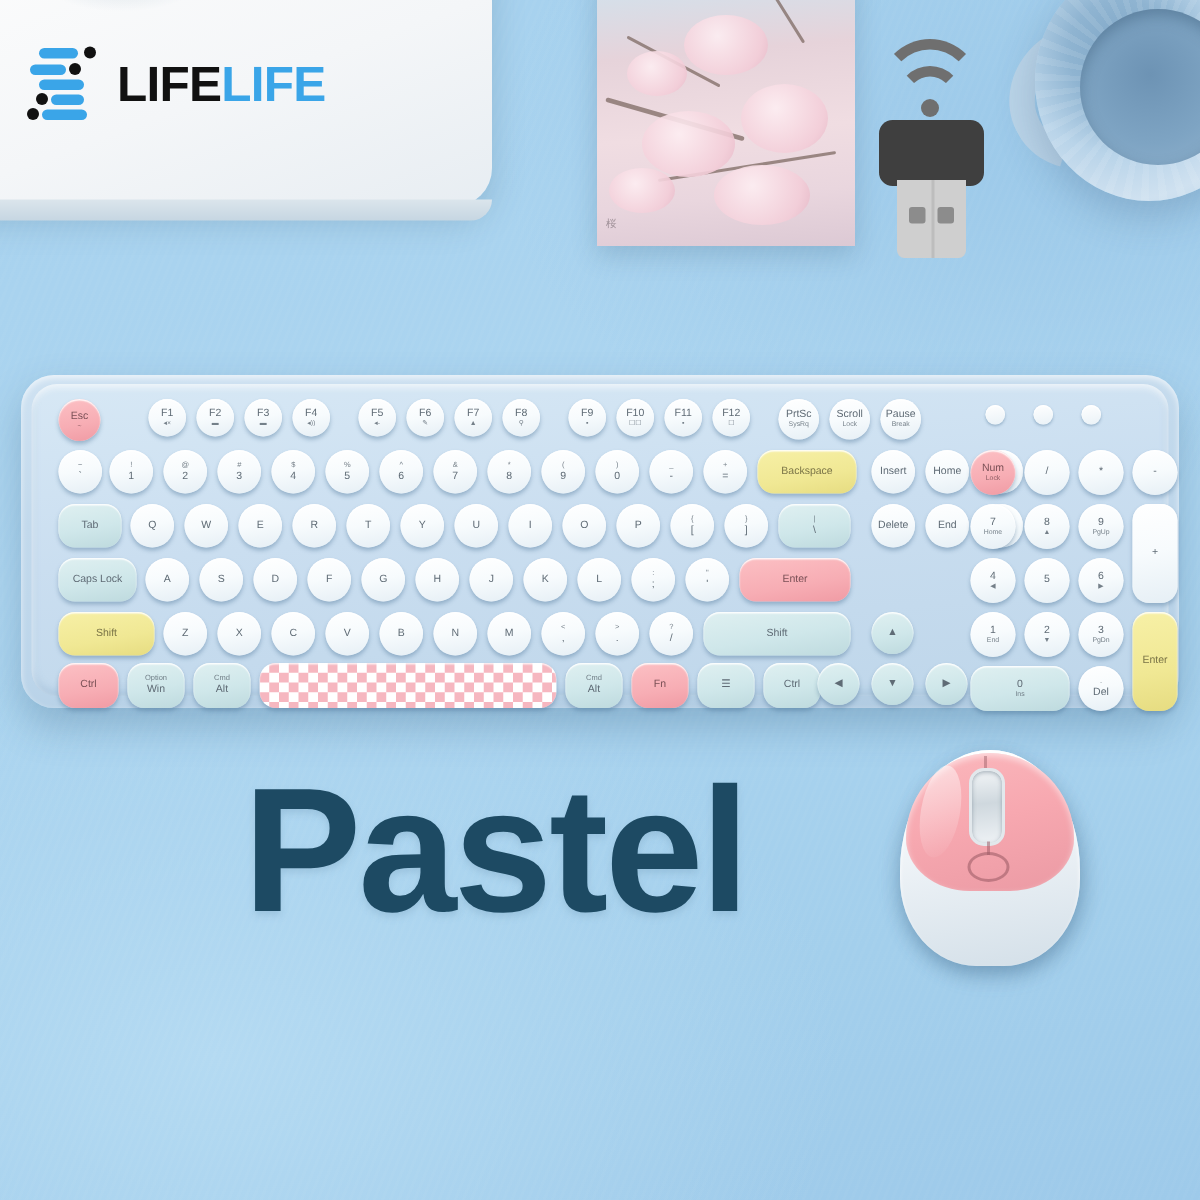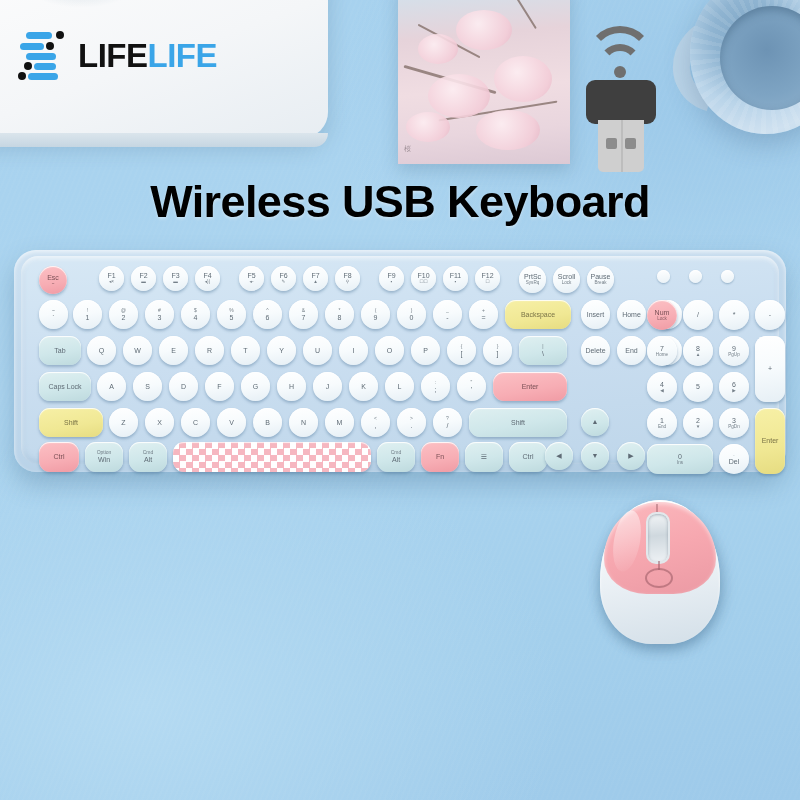--- a/index.html
+++ b/index.html
@@ -251,21 +251,20 @@
       <div class="wifi-arc" style="top:20px;width:30px;height:30px;"></div>
       <div class="wifi-dot"></div>
     </div>
     <div class="usb-cap"></div>
     <div class="usb-metal">
       <div class="usb-pin" style="left:8px;"></div>
       <div class="usb-pin" style="right:8px;"></div>
     </div>
   </div>
 
-  <div class="headline">Wireless USB Keyboard</div>
 
   <div class="kb">
     <div class="kb-inner">
       <div class="led" style="left:636px;top:14px;"></div>
       <div class="led" style="left:668px;top:14px;"></div>
       <div class="led" style="left:700px;top:14px;"></div>
       <div id="keys">
           <div class="key pink" style="left: 18px; top: 10px; width: 28px; height: 28px;">
             <span>Esc</span>
             <span class="sub">~</span>
@@ -635,15 +634,16 @@
     <div class="mouse-shadow"></div>
     <div class="mouse-base"></div>
     <div class="mouse-top"></div>
     <div class="mouse-split"></div>
     <div class="mouse-wheel"></div>
     <div class="mouse-dpi"></div>
     <div class="mouse-gloss"></div>
   </div>
 
   <div class="pastel">
+    <span class="l1">Pastel</span>
   </div>
 
 </div>
 
 </body></html>

